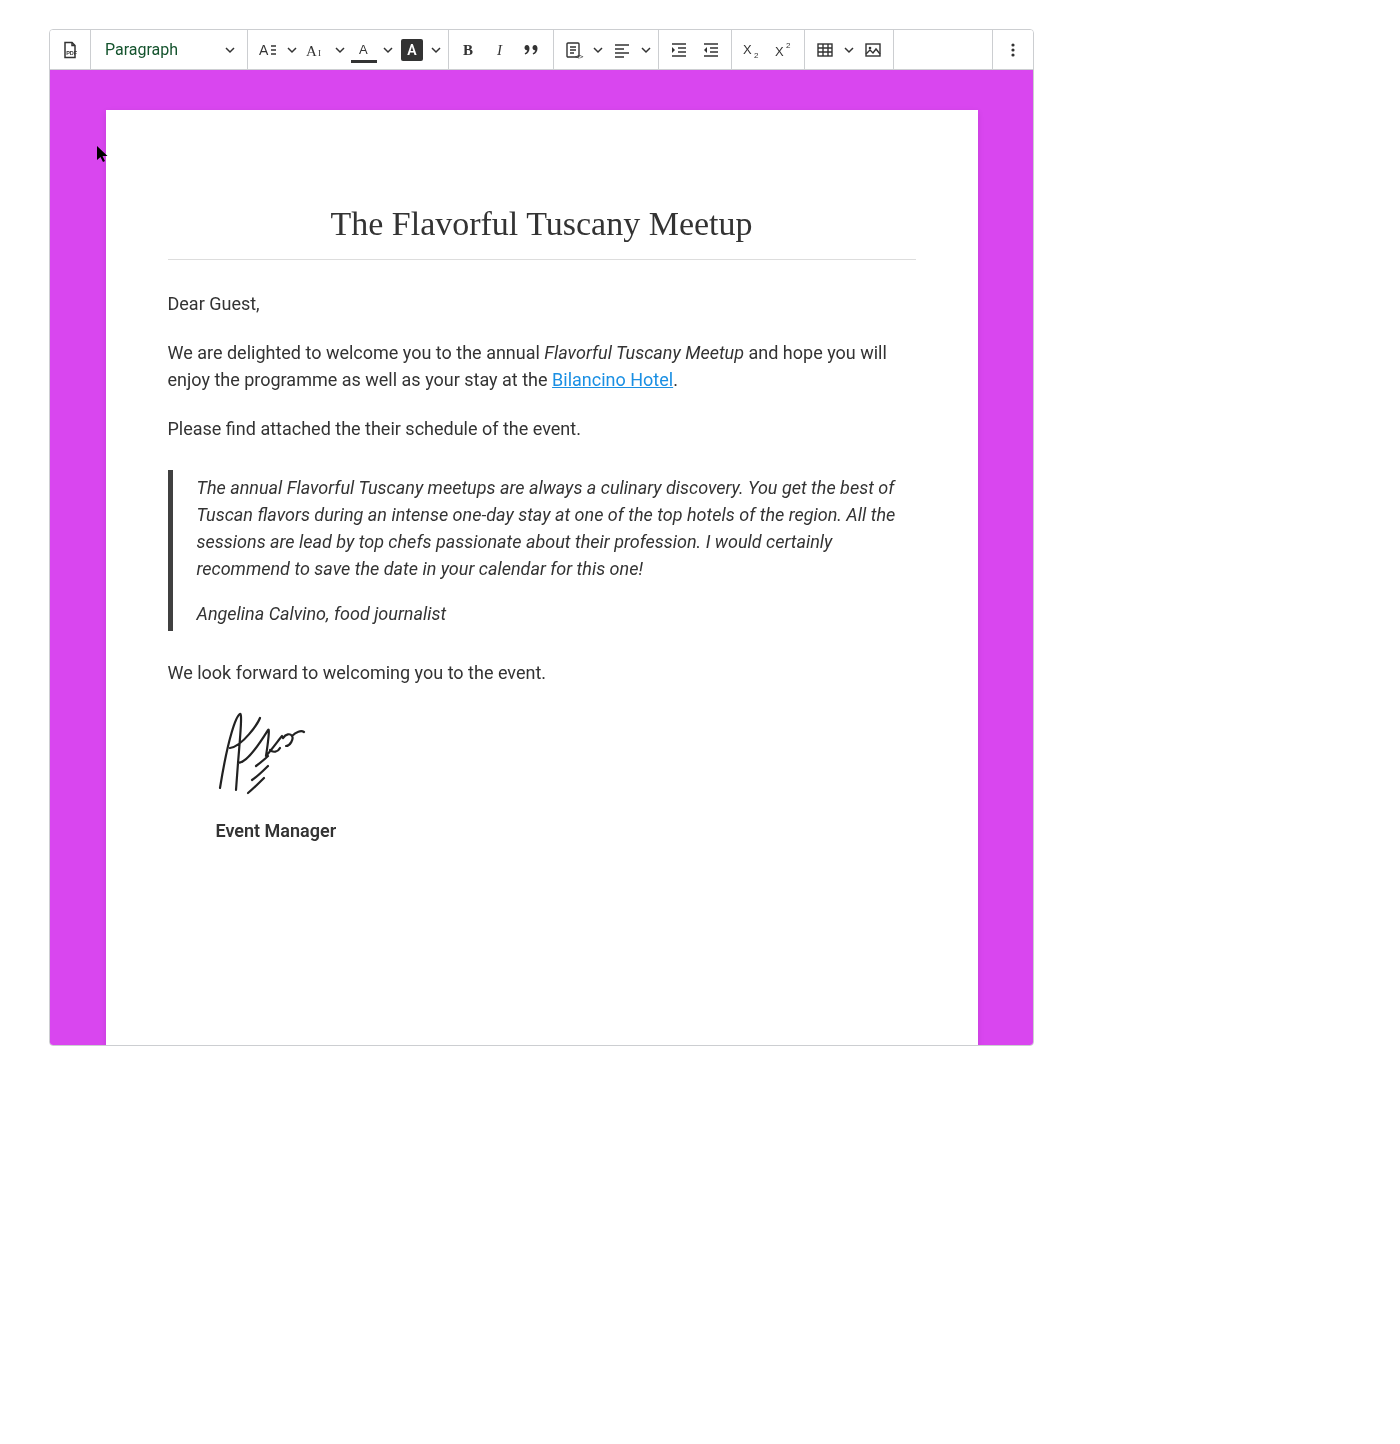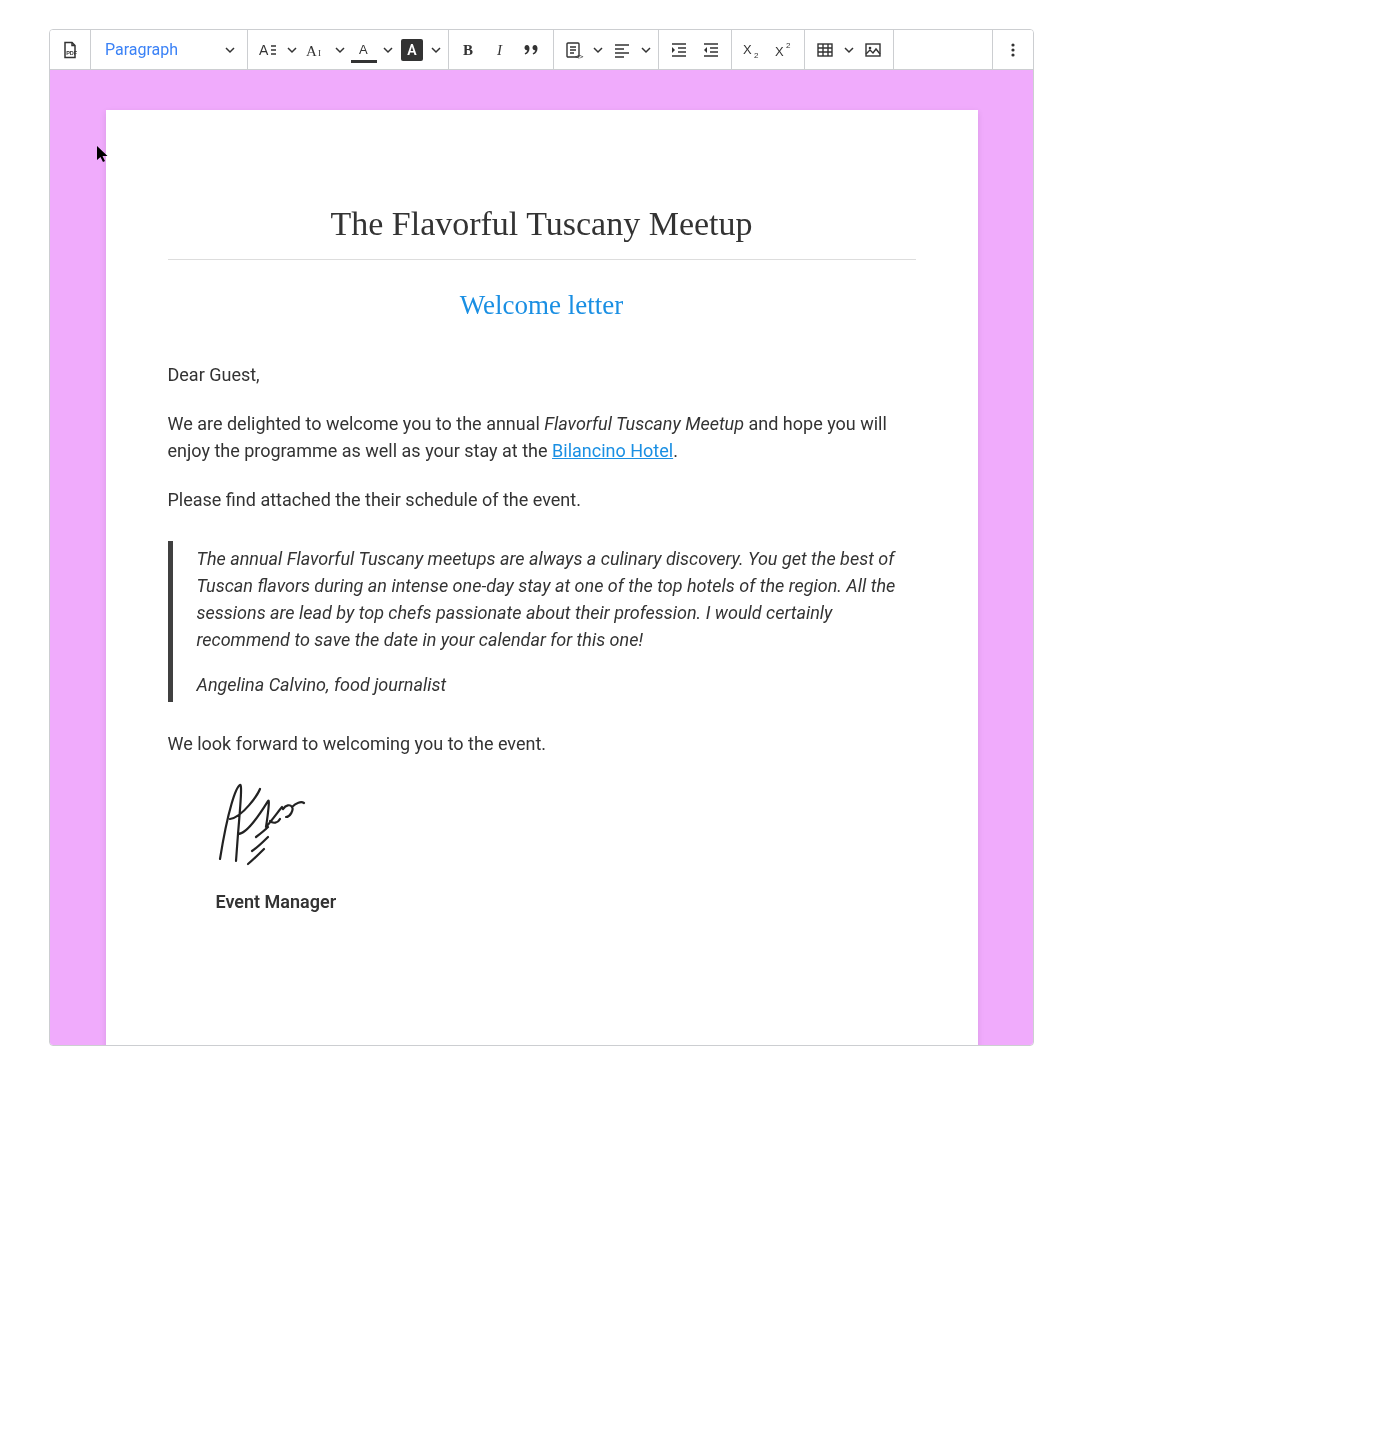--- a/index.html
+++ b/index.html
@@ -45,35 +45,35 @@
   }
   .tb-btn svg { display: block; }
   .tb-select {
     display: flex;
     align-items: center;
     height: 32px;
     padding: 0 8px 0 10px;
     cursor: pointer;
     min-width: 148px;
     justify-content: space-between;
-    color: #3b82f6;
+    color: #14532d;
   }
   .tb-select .chev { margin-left: 8px; }
   .split {
     display: flex;
     align-items: center;
   }
   .split .chev-btn {
     display: flex; align-items: center; justify-content: center;
     width: 16px; height: 32px; cursor: pointer; border-radius: 3px;
   }
   .chev svg, .chev-btn svg { display:block; }
   .spacer { flex: 1; }
   .editor-area {
-    background: #f0abfc;
+    background: #d946ef;
     padding: 40px 0 0 0;
     height: 975px;
     overflow: hidden;
   }
   .page {
     width: 872px;
     margin: 0 auto;
     background: #fff;
     box-shadow: 0 2px 6px rgba(0,0,0,0.1);
     padding: 95px 62px 40px 62px;
@@ -352,21 +352,20 @@
   <div class="editor-area">
     <div class="cursor-arrow">
       <svg width="14" height="18" viewBox="0 0 14 18">
           <path d="M1 1l0 14 3.5-3 2.5 5 2-1-2.5-5 5 0z" fill="#000"></path>
         </svg>
     </div>
 
     <div class="page">
       <h1 class="title">The Flavorful Tuscany Meetup</h1>
       <hr class="rule">
-      <h2 class="subtitle">Welcome letter</h2>
 
       <div class="body">
         <p>Dear Guest,</p>
 
         <p>
           <span>We are delighted to welcome you to the annual </span><em>Flavorful Tuscany Meetup</em><span> and hope you will enjoy the programme as well as your stay at the </span><a href="#">Bilancino Hotel</a><span>.</span>
         </p>
 
         <p>Please find attached the their schedule of the event.</p>
 

